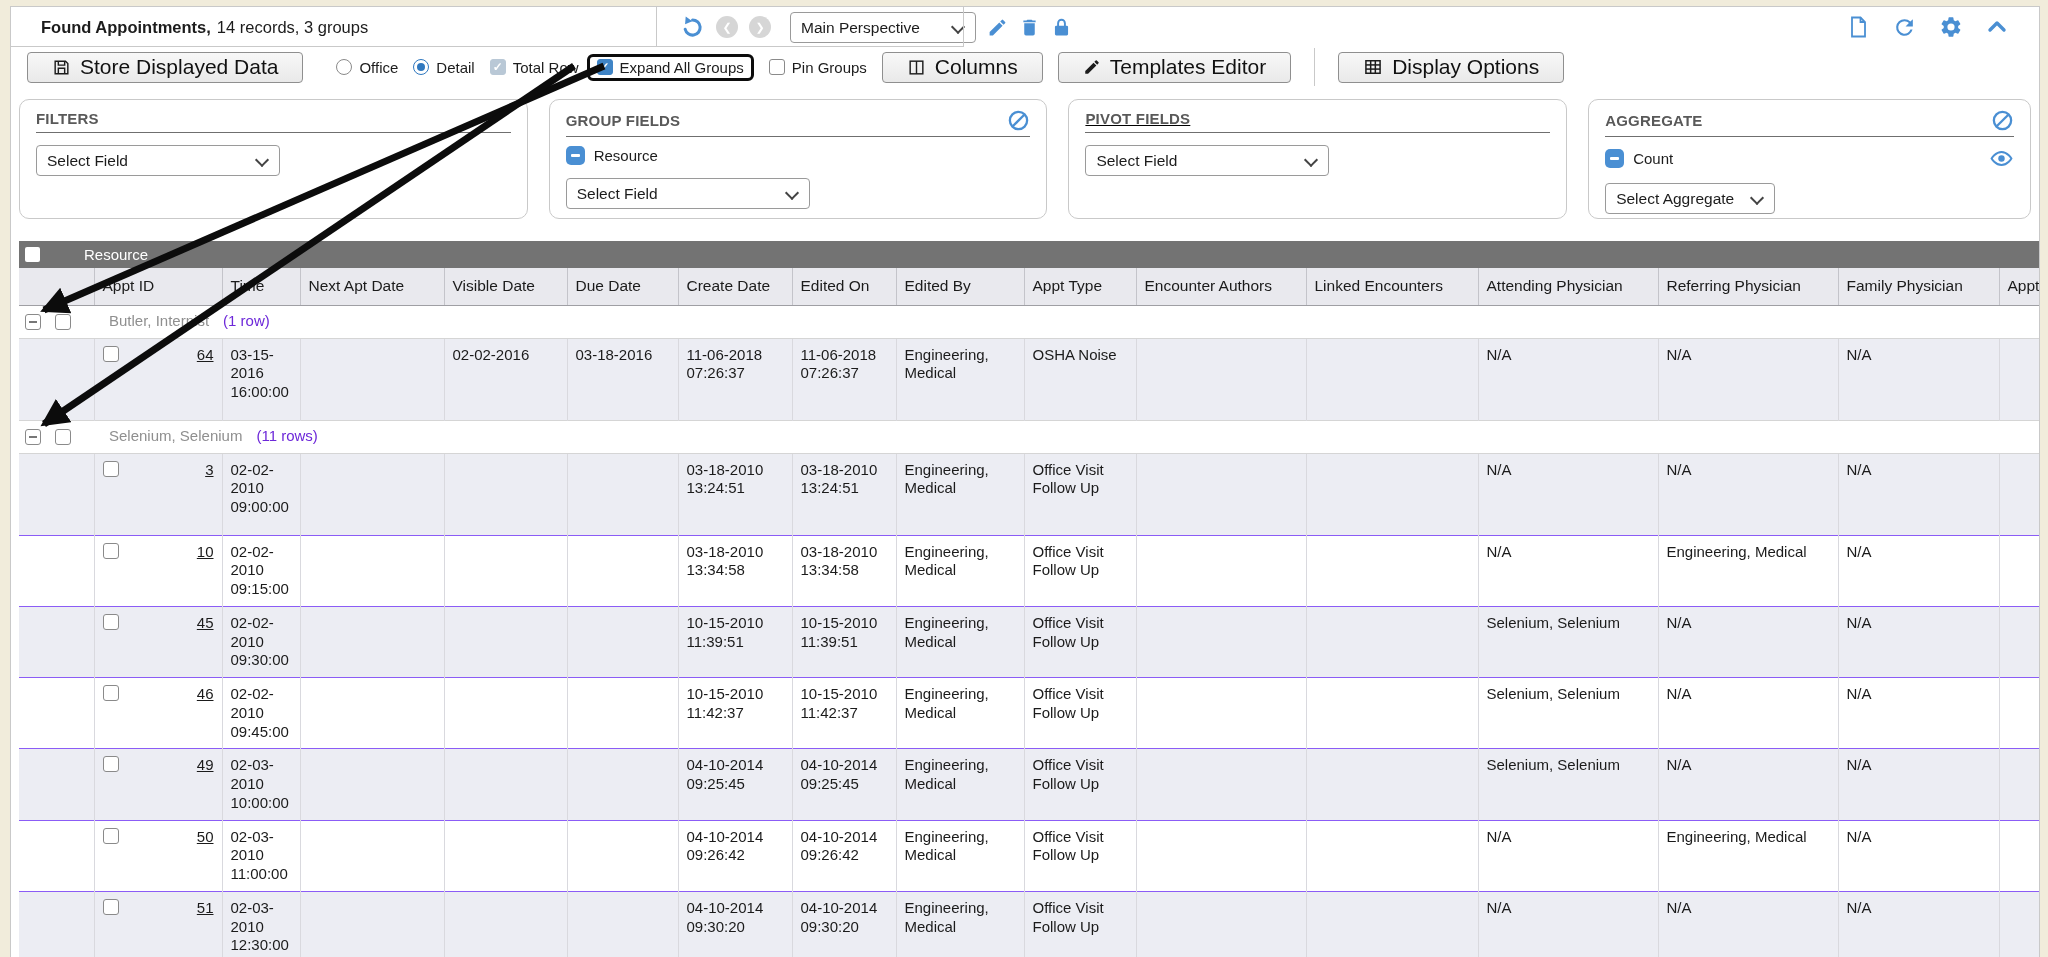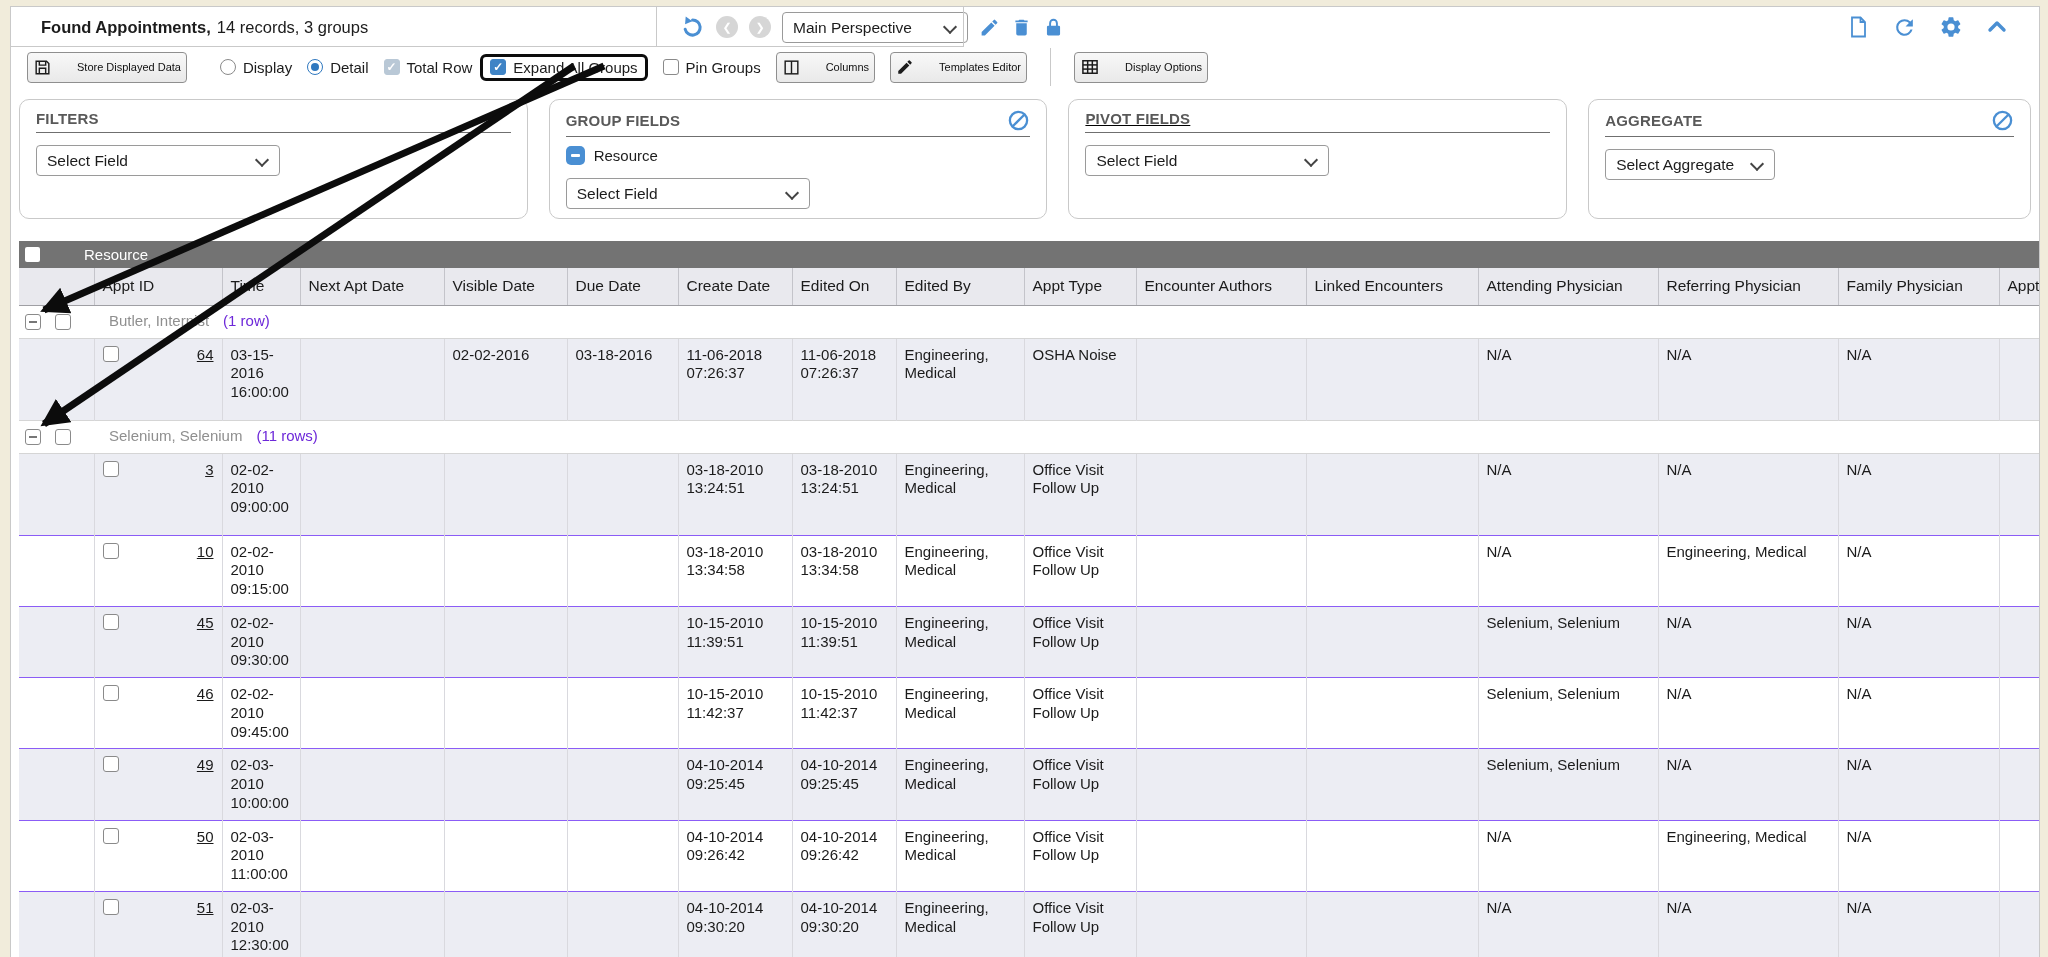--- a/index.html
+++ b/index.html
@@ -19,21 +19,21 @@
   .icon-btn { display:flex; align-items:center; justify-content:center; cursor:pointer; }
   .right-icons { margin-left:auto; display:flex; align-items:center; gap:22px; padding-right:30px; }
 
   
   .sel { position:relative; display:inline-block; }
   .sel select { appearance:none; -webkit-appearance:none; font-family:"Liberation Sans",sans-serif; font-size:15.5px; color:#1c1c1c; background:#fff; border:1px solid #9a9a9a; border-radius:4px; height:31px; padding:0 34px 0 10px; width:100%; }
   .sel::after { content:""; position:absolute; right:13px; top:10px; width:8px; height:8px; border-right:2px solid #444; border-bottom:2px solid #444; transform:rotate(45deg); pointer-events:none; }
 
   
   .toolbar2 { height:40px; display:flex; align-items:center; gap:15px; padding-left:16px; position:relative; }
-  .btn { display:inline-flex; align-items:center; gap:25px; height:31px; padding:0 5px; font-size:11px; color:#111; background:linear-gradient(#f8f8f8,#e9e9e9); border:1px solid #8f8f8f; border-radius:4px; cursor:pointer; white-space:nowrap; }
+  .btn { display:inline-flex; align-items:center; gap:9px; height:31px; padding:0 24px; font-size:21px; color:#111; background:linear-gradient(#f8f8f8,#e9e9e9); border:1px solid #8f8f8f; border-radius:4px; cursor:pointer; white-space:nowrap; }
   .ctl { display:inline-flex; align-items:center; gap:7px; font-size:15px; color:#1c1c1c; white-space:nowrap; }
   .radio { width:16px; height:16px; border:1.5px solid #8a8a8a; border-radius:50%; background:#fff; display:inline-flex; align-items:center; justify-content:center; }
   .radio.on { border-color:#2f78bf; }
   .radio.on::after { content:""; width:8px; height:8px; border-radius:50%; background:#2f78bf; }
   .cb { width:16px; height:16px; border:1.5px solid #8a8a8a; border-radius:3px; background:#fff; display:inline-flex; align-items:center; justify-content:center; flex:none; }
   .cb.checked { background:#3f84c6; border-color:#3f84c6; color:#fff; font-size:12px; font-weight:bold; }
   .cb.checked::after { content:"✓"; }
   .cb.checked.disabled { background:#b9c8d6; border-color:#b9c8d6; }
   .cb.dash::after { content:""; width:8px; height:2px; background:#777; }
   .anno-box { display:inline-flex; align-items:center; gap:7px; border:3px solid #0c0c0c; border-radius:6px; padding:2px 7px; font-size:15px; color:#1c1c1c; white-space:nowrap; }
@@ -90,21 +90,21 @@
       </div>
       <div class="persp-controls">
         <span class="icon-btn">
           <svg width="26" height="26" viewBox="0 0 24 24">
               <path d="M12.5 5.5a7 7 0 1 1-6.8 8.6" fill="none" stroke="#4a8fd3" stroke-width="2.8" stroke-linecap="round"></path>
               <path d="M6.2 2.2 5.6 9.4l6.7-2.6z" fill="#4a8fd3"></path>
             </svg>
         </span>
         <span class="nav-circle">❮</span>
         <span class="nav-circle">❯</span>
-        <span class="sel" style="width:186px;">
+        <span class="sel" style="width:186px;margin-left:8px;">
           <select><option>Main Perspective</option></select>
         </span>
         <span class="icon-btn">
           <svg width="21" height="21" viewBox="0 0 24 24">
               <path fill="#4a8fd3" d="M3 17.25V21h3.75L17.81 9.94l-3.75-3.75L3 17.25zM20.71 7.04a1 1 0 0 0 0-1.41l-2.34-2.34a1 1 0 0 0-1.41 0l-1.83 1.83 3.75 3.75 1.83-1.83z"></path>
             </svg>
         </span>
         <span class="icon-btn">
           <svg width="21" height="21" viewBox="0 0 24 24">
               <path fill="#4a8fd3" d="M6 19a2 2 0 0 0 2 2h8a2 2 0 0 0 2-2V7H6v12zM19 4h-3.5l-1-1h-5l-1 1H5v2h14V4z"></path>
@@ -145,21 +145,21 @@
     <div class="toolbar2">
       <button class="btn">
         <svg width="19" height="19" viewBox="0 0 24 24">
             <path d="M4 4h13l3 3v13H4z" fill="none" stroke="#1c1c1c" stroke-width="1.8"></path>
             <path d="M8 4v5h8V4M8 20v-7h8v7" fill="none" stroke="#1c1c1c" stroke-width="1.8"></path>
           </svg>
         <span>Store Displayed Data</span>
       </button>
       <span class="ctl" style="margin-left:18px;">
         <span class="radio"></span>
-        <span>Display</span>
+        <span>Office</span>
       </span>
       <span class="ctl">
         <span class="radio on"></span>
         <span>Detail</span>
       </span>
       <span class="ctl">
         <span class="cb checked disabled"></span>
         <span>Total Row</span>
       </span>
       <span class="anno-box" style="margin-left:-7px;">
@@ -234,20 +234,32 @@
       <div class="panel p-agg">
         <div class="panel-head">
           <span class="panel-title">AGGREGATE</span>
           <span class="icon-btn">
             <svg width="23" height="23" viewBox="0 0 24 24">
                 <circle cx="12" cy="12" r="9" fill="none" stroke="#4a8fd3" stroke-width="2.4"></circle>
                 <line x1="6.2" y1="17.8" x2="17.8" y2="6.2" stroke="#4a8fd3" stroke-width="2.4"></line>
               </svg>
           </span>
         </div>
+        <div class="chip-row" style="justify-content:space-between;">
+          <span style="display:inline-flex;align-items:center;gap:9px;">
+            <span class="chip-minus"></span>
+            <span>Count</span>
+          </span>
+          <span class="icon-btn">
+            <svg width="25" height="25" viewBox="0 0 24 24">
+                <path d="M2.5 12S6 5.8 12 5.8 21.5 12 21.5 12 18 18.2 12 18.2 2.5 12 2.5 12z" fill="none" stroke="#4a8fd3" stroke-width="1.9"></path>
+                <circle cx="12" cy="12" r="3.1" fill="#4a8fd3"></circle>
+              </svg>
+          </span>
+        </div>
         <span class="sel">
           <select><option>Select Aggregate</option></select>
         </span>
       </div>
     </div>
 
     <div class="table-wrap">
       <div class="band">
         <span class="cbx"></span>
         <span class="band-label">Resource</span>

